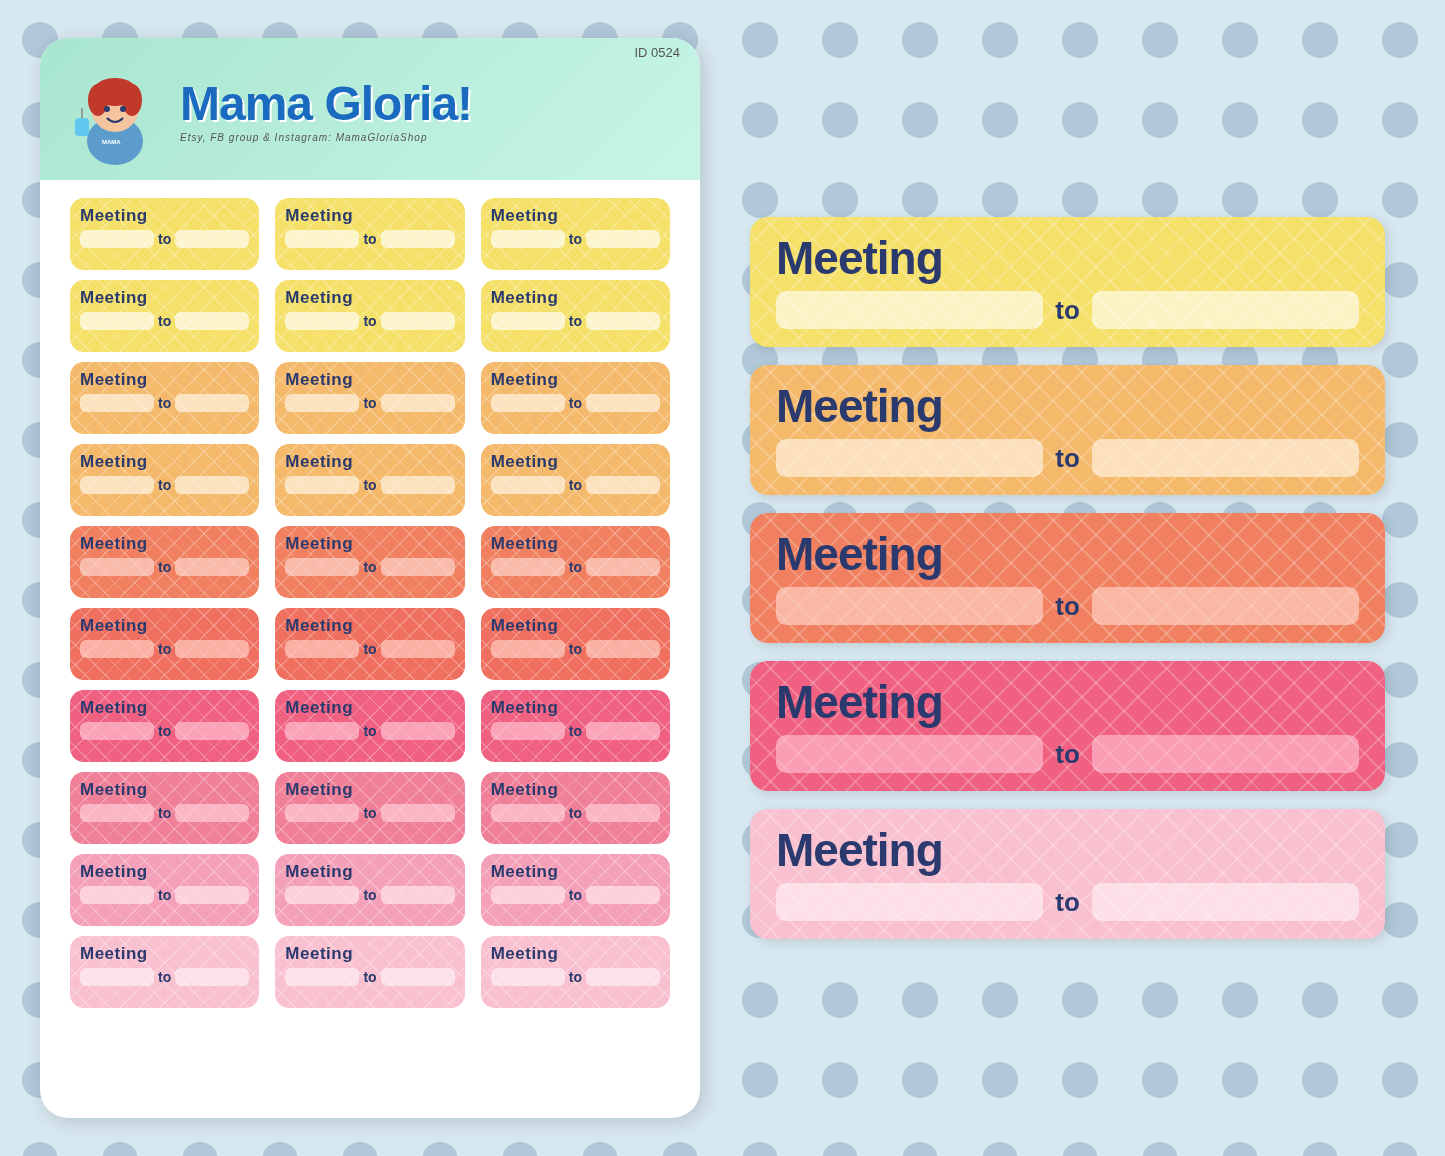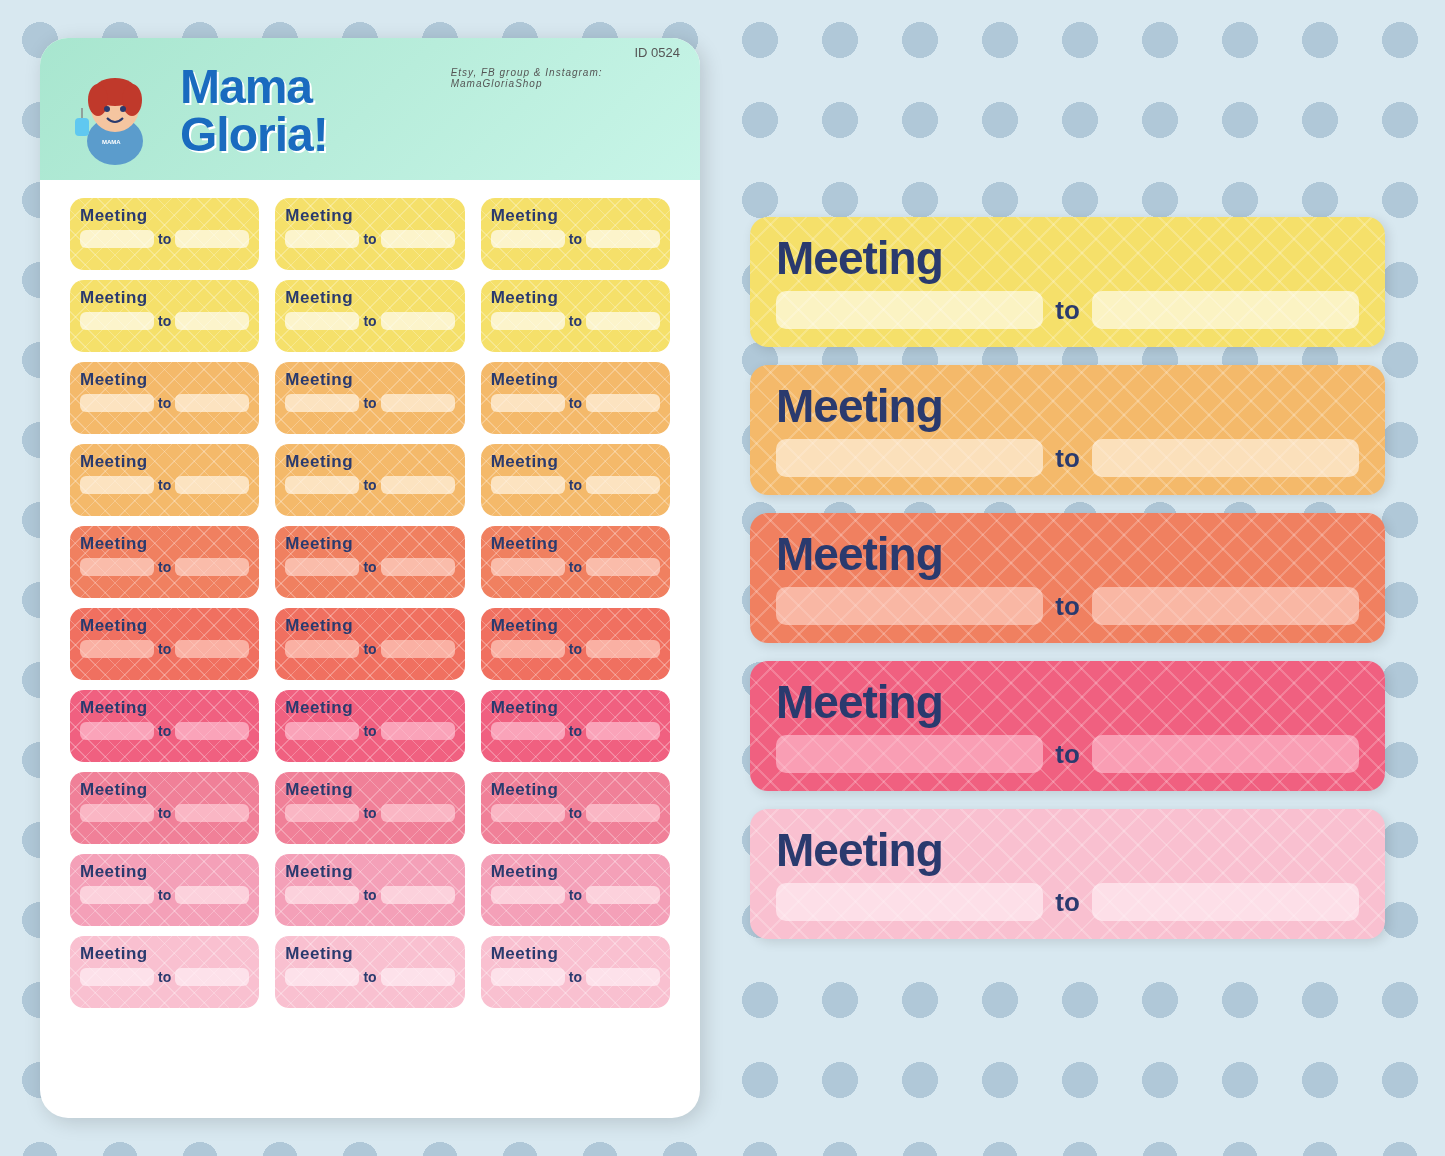--- a/index.html
+++ b/index.html
@@ -49,21 +49,21 @@
 
     .character-img {
       width: 110px;
       height: 110px;
       flex-shrink: 0;
     }
 
     
     .header-text-block {
       display: flex;
-      flex-direction: row;
+      flex-direction: column;
       align-items: flex-start;
     }
 
     .brand-title {
       font-size: 48px;
       font-weight: 900;
       color: #1a6bbf;
       font-family: 'Arial Black', sans-serif;
       line-height: 1;
       text-shadow: 2px 2px 0 #fff;

